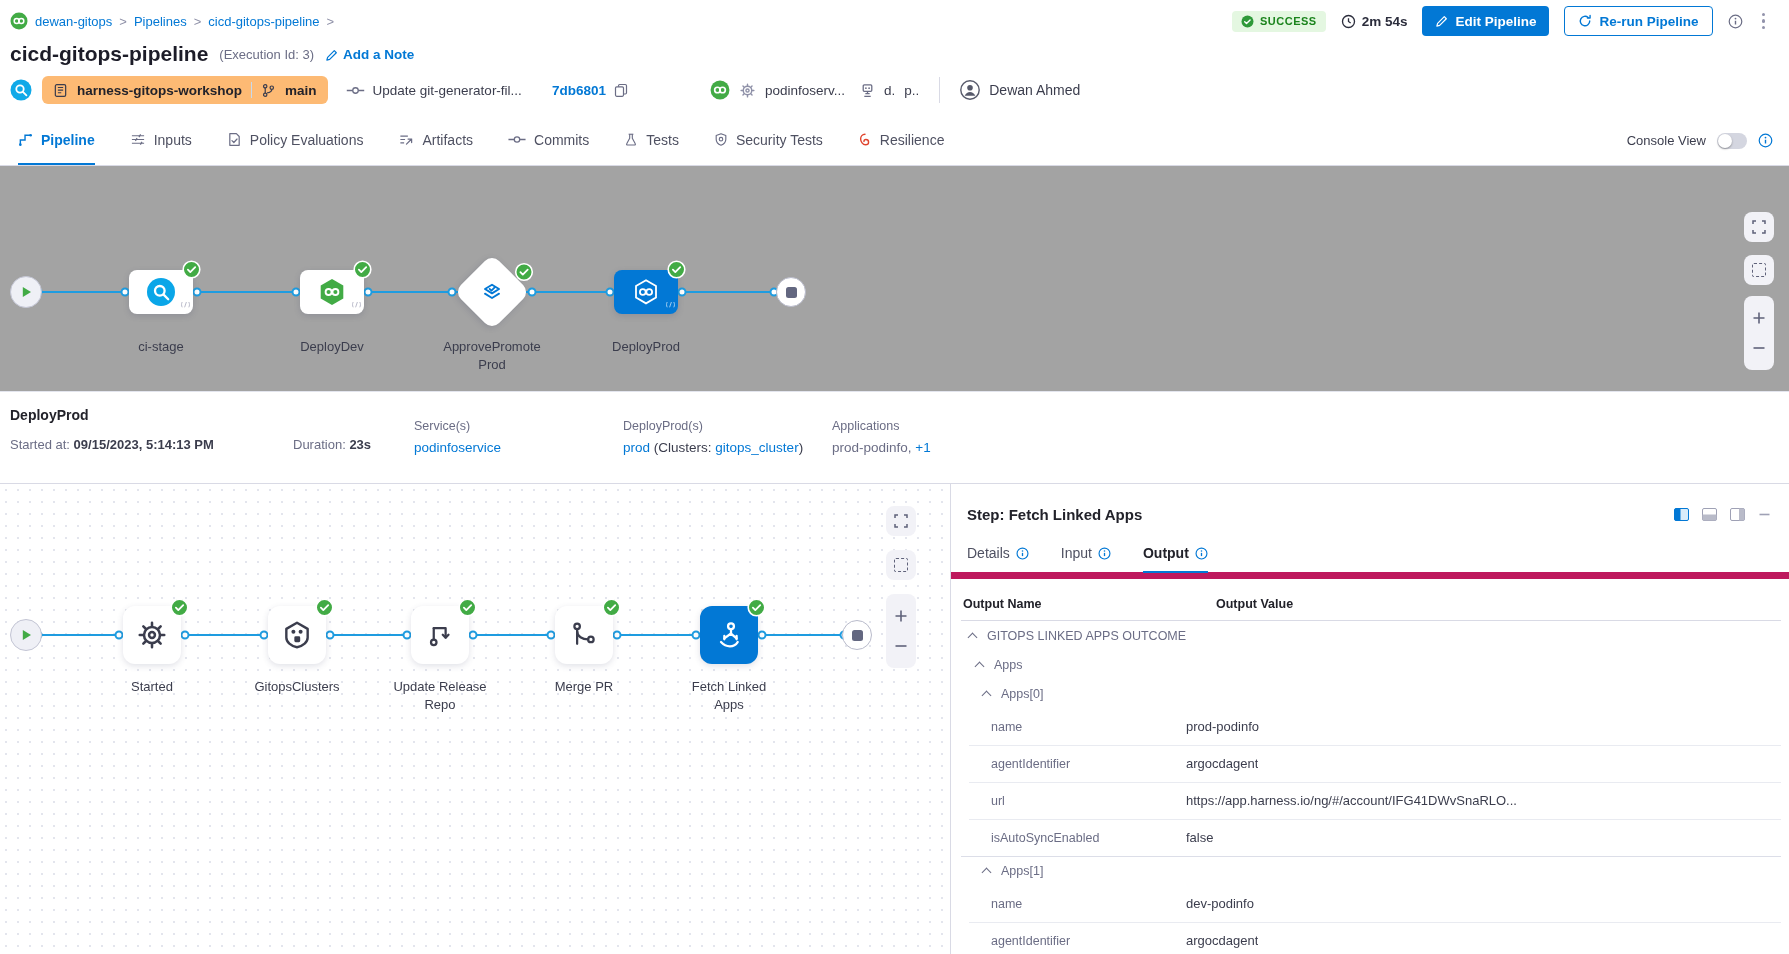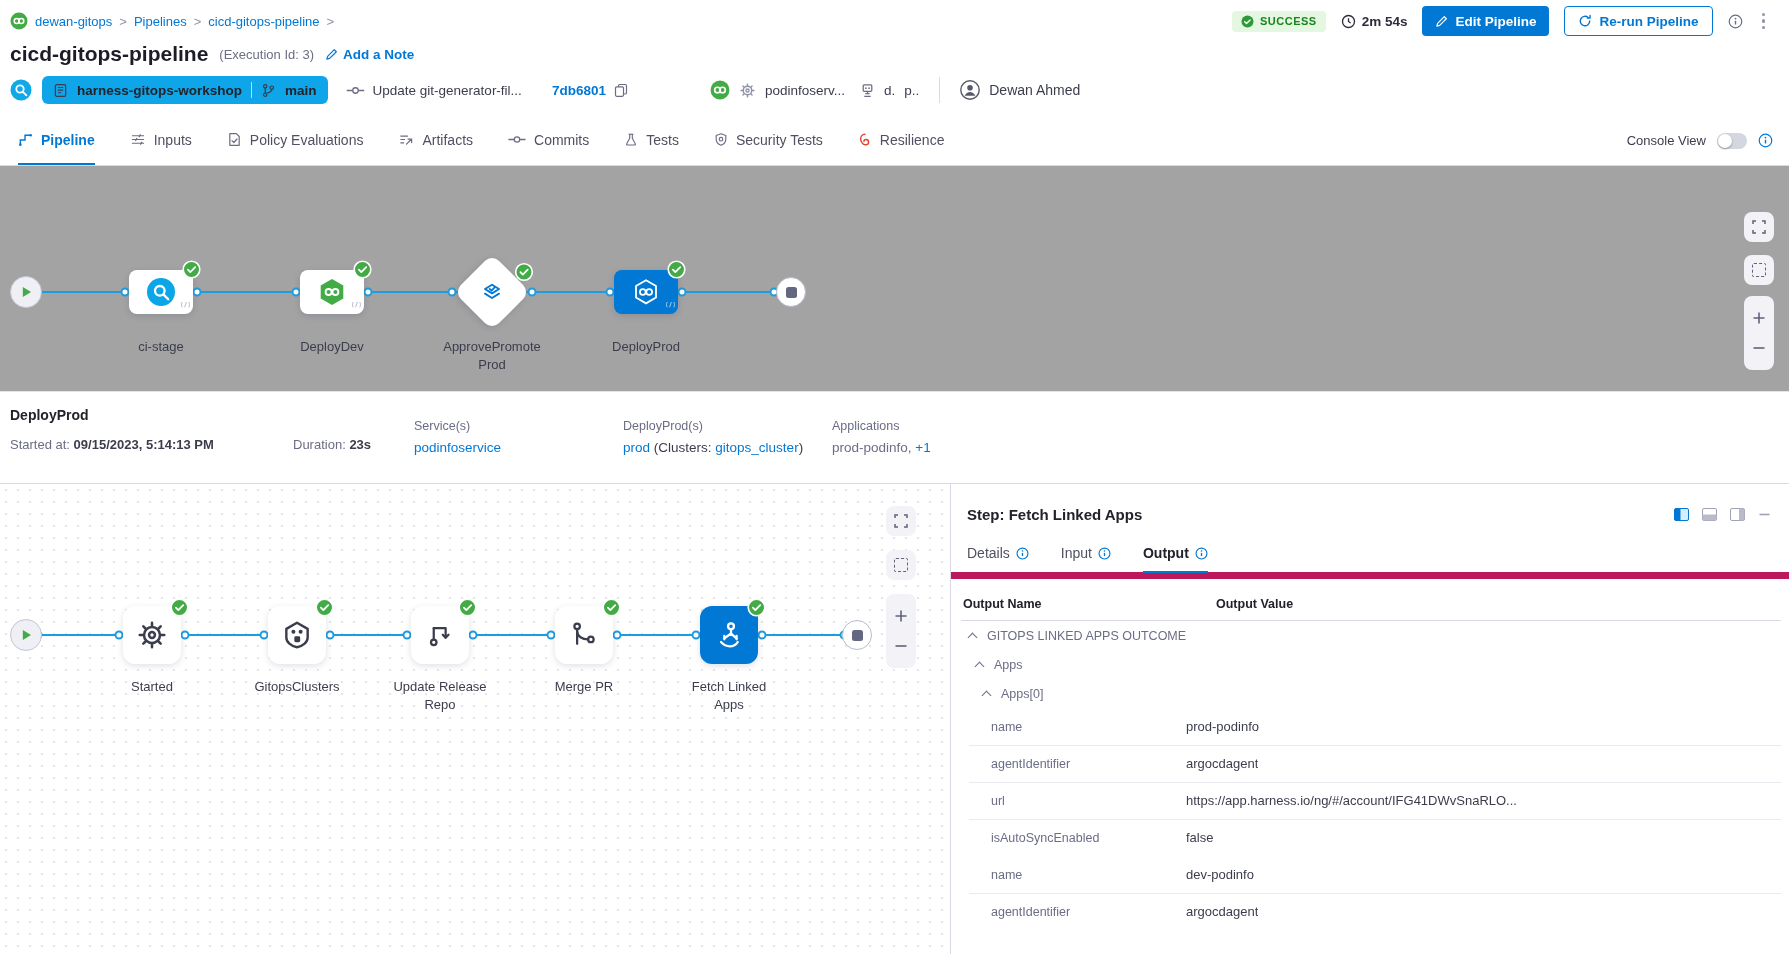--- a/index.html
+++ b/index.html
@@ -23,25 +23,25 @@
      font-size:13.5px; font-weight:600; cursor:pointer; border:none; font-family:inherit; }
   .btn-primary { background:#0278d5; color:#fff; }
   .btn-outline { background:#fff; color:#0278d5; border:1px solid #0278d5; }
   .kebab { display:inline-flex; flex-direction:column; gap:3px; padding:4px; cursor:pointer; }
   .kebab i { width:3.5px; height:3.5px; border-radius:50%; background:#9293ab; }
 
   
   .titlebar { display:flex; align-items:center; gap:11px; padding:0 20px 2px 10px; flex:none; }
   .pipe-title { font-size:21px; font-weight:bold; color:#1c1c28; }
   .exec-id { font-size:13px; color:#6b6d85; }
-  .add-note { display:inline-flex; align-items:center; gap:5px; color:#0278d5; font-size:13.5px; font-weight:600; cursor:pointer; }
+  .add-note { display:inline-flex; align-items:flex-end; gap:5px; color:#0278d5; font-size:13.5px; font-weight:600; cursor:pointer; }
 
   
   .metabar { display:flex; align-items:center; padding:8px 20px 12px 10px; gap:10px; font-size:13.5px; flex:none; }
-  .repo-pill { display:flex; align-items:center; gap:9px; background:#0ea5e9; border-radius:6px; padding:6px 11px;
+  .repo-pill { display:flex; align-items:center; gap:9px; background:#fdba74; border-radius:6px; padding:6px 11px;
      font-weight:600; color:#22222a; cursor:pointer; }
   .pill-div { width:1px; height:16px; background:#c6d9ec; }
   .commit-group { display:flex; align-items:center; gap:8px; color:#3b3d4d; margin-left:8px; }
   .sha { color:#0278d5; font-weight:bold; cursor:pointer; }
   .gitops-group { display:flex; align-items:center; gap:9px; color:#3b3d4d; margin-left:72px; }
   .env-short { color:#3b3d4d; }
   .meta-div { width:1px; height:26px; background:#d9dae5; margin:0 10px; }
   .user-group { display:flex; align-items:center; gap:9px; color:#3b3d4d; font-size:14px; }
 
   
@@ -709,20 +709,24 @@
         </div>
         <div class="row-kv sep">
           <span class="kv-label">url</span>
           <span class="kv-value link">https://app.harness.io/ng/#/account/IFG41DWvSnaRLO...</span>
         </div>
         <div class="row-kv sep">
           <span class="kv-label">isAutoSyncEnabled</span>
           <span class="kv-value">false</span>
         </div>
 
+        <div class="row-section lv2 divider">
+          <i class="chev"></i>
+          <span>Apps[1]</span>
+        </div>
         <div class="row-kv">
           <span class="kv-label">name</span>
           <span class="kv-value">dev-podinfo</span>
         </div>
         <div class="row-kv sep">
           <span class="kv-label">agentIdentifier</span>
           <span class="kv-value">argocdagent</span>
         </div>
       </div>
     </aside>

